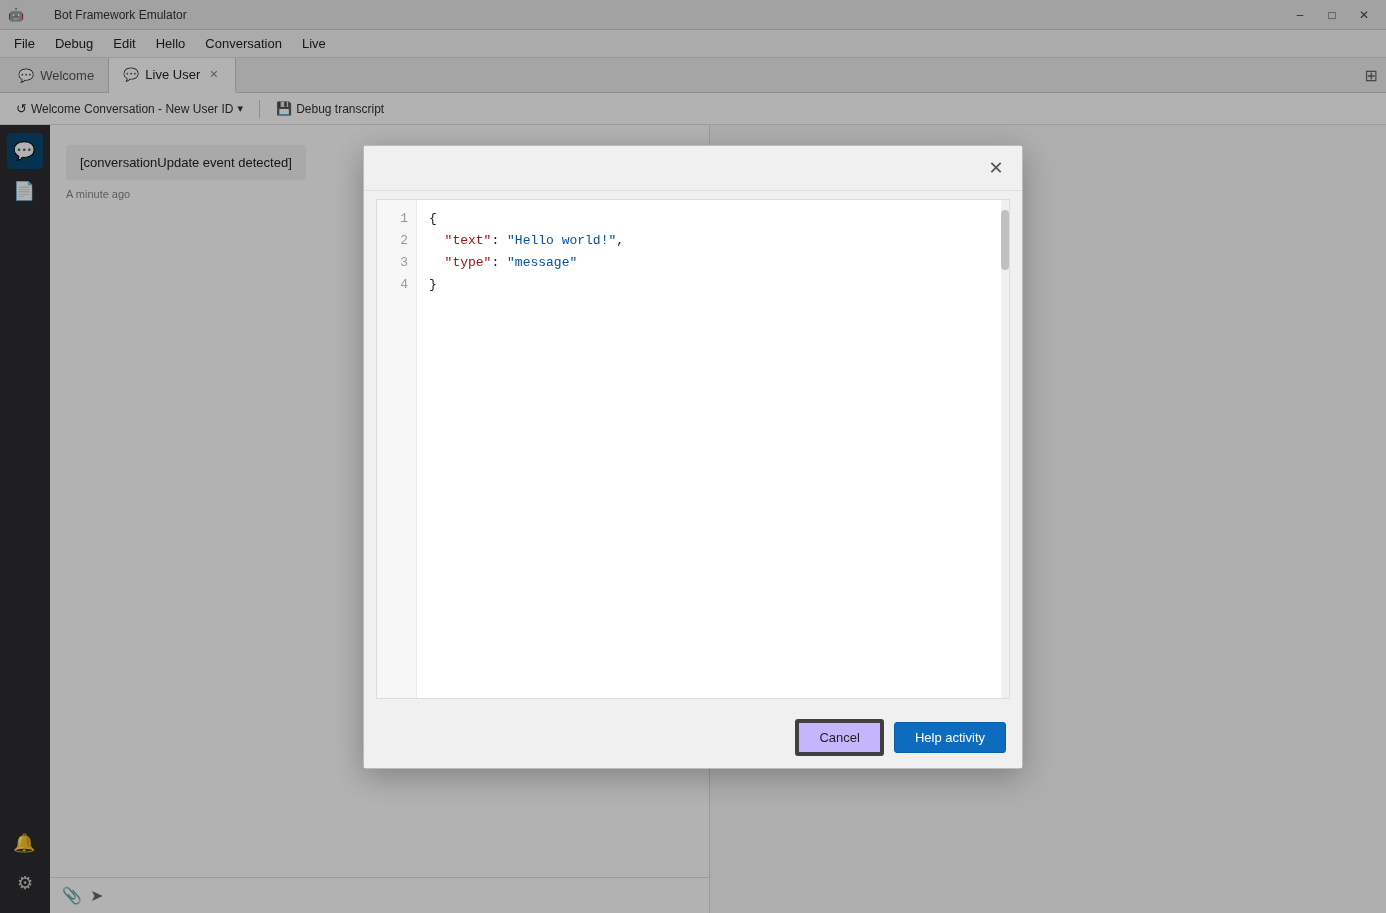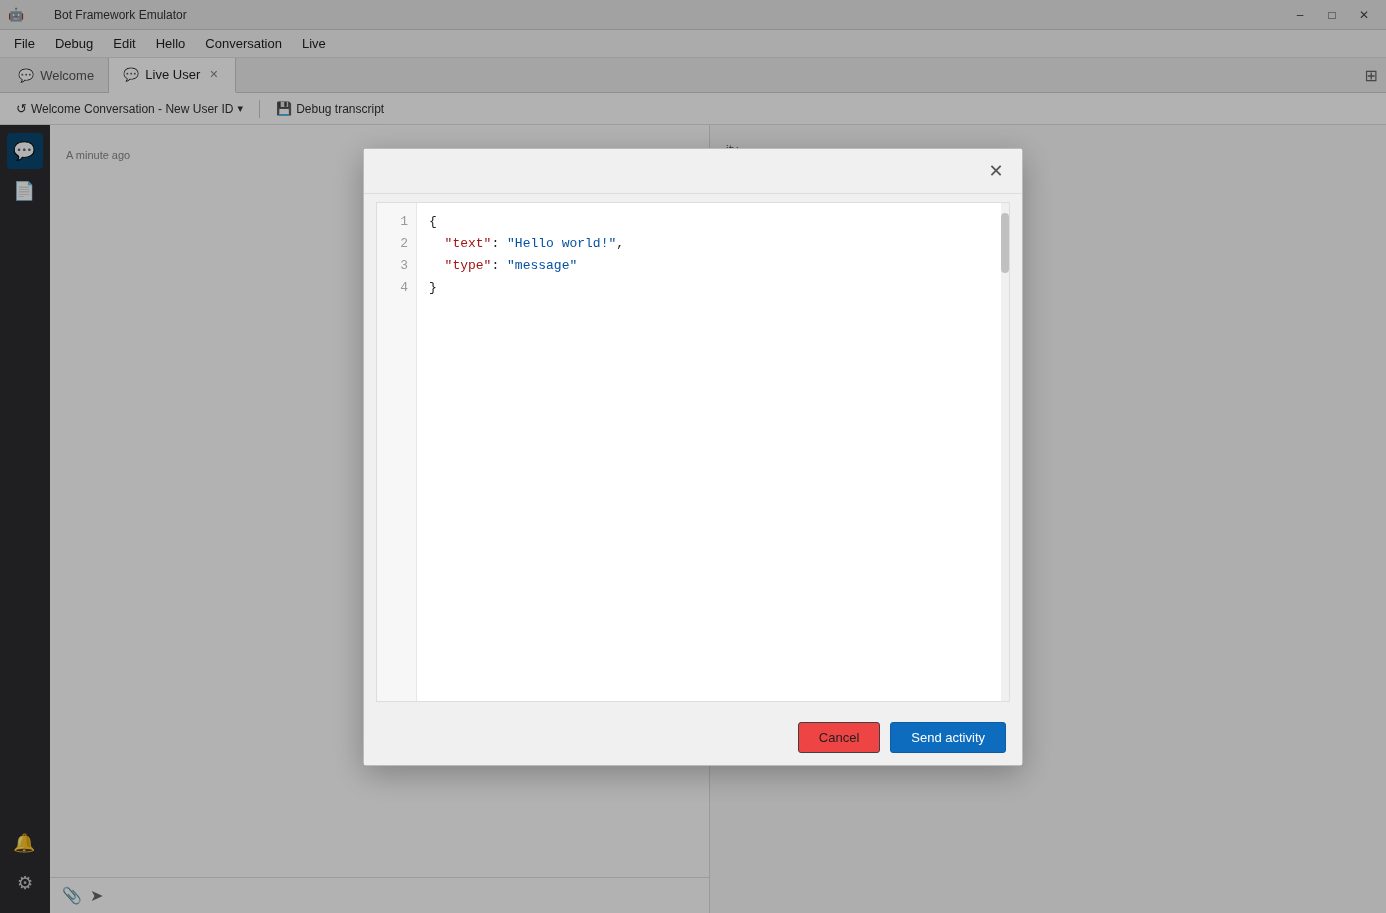--- a/index.html
+++ b/index.html
@@ -376,23 +376,23 @@
     }
 
     .modal-btn {
       padding: 7px 20px;
       border-radius: 3px;
       font-size: 13px;
       cursor: pointer;
       border: 1px solid #bbb;
     }
     .modal-btn.cancel {
-      background: #ef4444;
+      background: #c4b5fd;
       color: #222;
-      border: 1px solid #404040;
+      border: 4px solid #404040;
     }
     .modal-btn.primary {
       background: #0e6cbf;
       color: #fff;
       border: 1px solid #0b5ea3;
     }
 
     
     ::-webkit-scrollbar { width: 6px; }
     ::-webkit-scrollbar-thumb { background: #c5c5c5; border-radius: 3px; }
@@ -456,20 +456,21 @@
     <div class="sidebar-icon">📄</div>
     <div id="sidebar-bottom">
       <div class="sidebar-icon">🔔</div>
       <div class="sidebar-icon">⚙</div>
     </div>
   </div>
 
   <div id="chat-panel">
     <div id="chat-messages">
       <div style="margin-bottom:16px;">
+        <div class="message-bubble">[conversationUpdate event detected]</div>
         <div class="message-time">A minute ago</div>
       </div>
     </div>
     <div id="chat-input-area">
       <span id="chat-input-attach">📎</span>
       <button id="chat-send-btn">➤</button>
     </div>
   </div>
 
   <div id="inspector-panel">
@@ -507,17 +508,17 @@
   <span class="json-key">"text"</span><span class="json-colon">: </span><span class="json-string">"Hello world!"</span><span class="json-colon">,</span>
   <span class="json-key">"type"</span><span class="json-colon">: </span><span class="json-string">"message"</span>
 <span class="json-brace">}</span></div>
       <div id="modal-scrollbar">
         <div class="scrollbar-thumb"></div>
       </div>
     </div>
 
     <div id="modal-footer">
       <button class="modal-btn cancel">Cancel</button>
-      <button class="modal-btn primary">Send activity</button>
+      <button class="modal-btn primary">Help activity</button>
     </div>
 
   </div>
 </div>
 
 </body></html>

